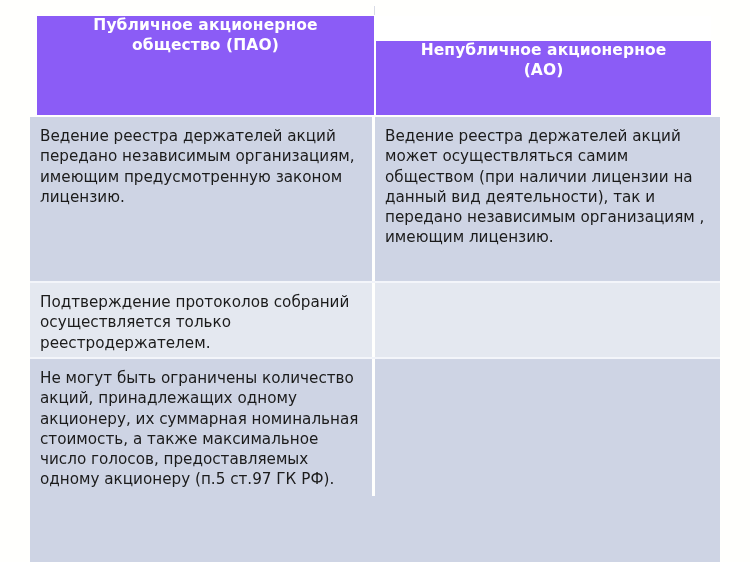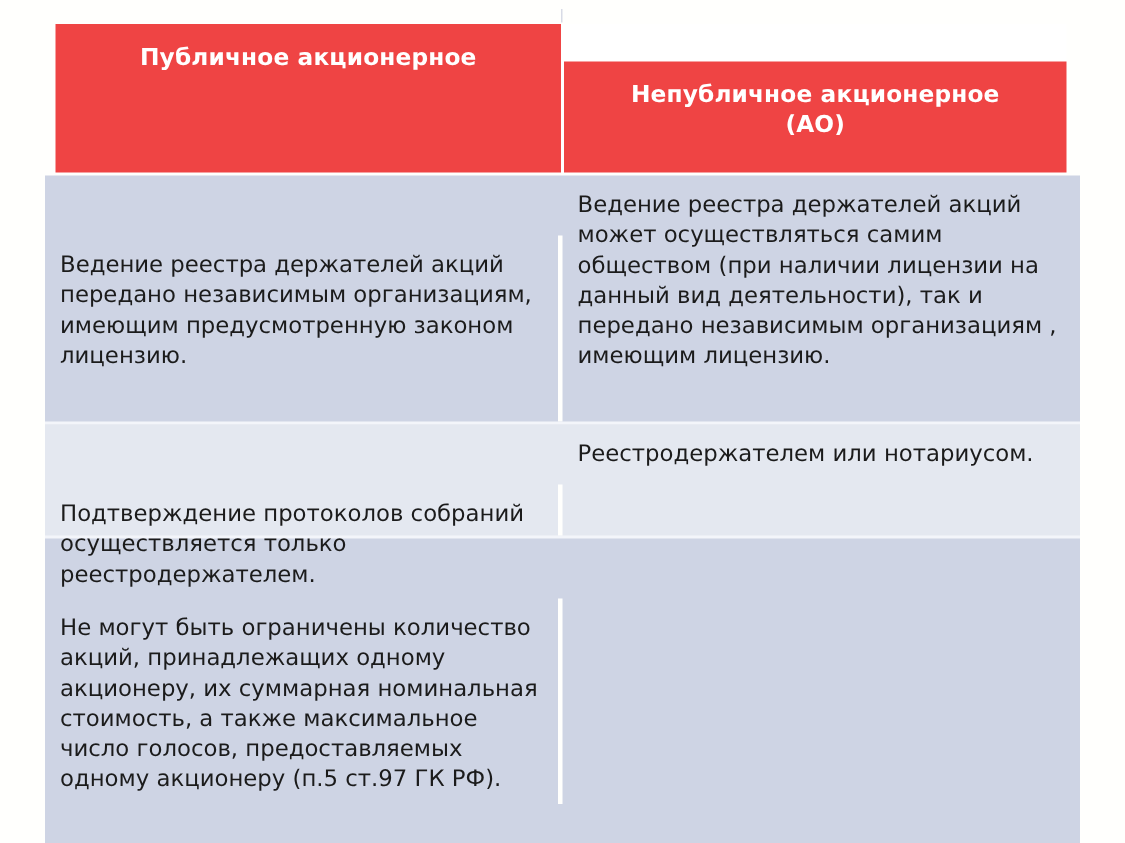--- a/index.html
+++ b/index.html
@@ -26,30 +26,29 @@
   .header-row {
     position: absolute;
     left: 37px;
     top: 16px;
     width: 674px;
     height: 99px;
     display: flex;
     background: #ffffff;
   }
   .header-cell {
-    background: #ef4444;
+    background: #8b5cf6;
     color: #ffffff;
     font-weight: bold;
     font-size: 15.5px;
     line-height: 1.27;
     text-align: center;
     display: flex;
     flex-direction: column;
     align-items: center;
-    padding-top: 13px;
     box-sizing: border-box;
     letter-spacing: 0.1px;
   }
   .header-cell.left  { width: 337px; }
   .header-cell.right { width: 335px; margin-left: 2px; margin-top: 25px; }
   .header-cell span { display: block; }
 
   
   .body-grid {
     position: absolute;
@@ -70,21 +69,20 @@
   .cell {
     box-sizing: border-box;
     padding: 9px 12px 6px 10px;
     font-size: 15.2px;
     line-height: 1.335;
     color: #1b1b1b;
   }
   .cell.left  {
     width: 345px;
     border-right: 3px solid #fffffd;
-    margin-top: 40px;
   }
   .cell.right { width: 345px; }
 
   
   .row.r1 { border-bottom: 2px solid #f3f5fa; }
   .row.r2 { border-bottom: 2px solid #f3f5fa; }
 
   .cell p {
     margin: 0;
   }
@@ -102,20 +100,21 @@
 </head>
 <body>
 
 <div class="page">
 
   <div class="top-tick"></div>
 
   <div class="header-row">
     <div class="header-cell left">
       <span>Публичное акционерное</span>
+      <span>общество (ПАО)</span>
     </div>
     <div class="header-cell right">
       <span>Непубличное акционерное</span>
       <span>(АО)</span>
     </div>
   </div>
 
   <div class="body-grid">
 
     <div class="row r1">
@@ -124,23 +123,20 @@
       </div>
       <div class="cell right">
         <p>Ведение реестра держателей акций может осуществляться самим обществом (при наличии лицензии на данный вид деятельности), так и передано независимым организациям , имеющим лицензию.</p>
       </div>
     </div>
 
     <div class="row r2">
       <div class="cell left">
         <p>Подтверждение протоколов собраний осуществляется только реестродержателем.</p>
       </div>
-      <div class="cell right">
-        <p>Реестродержателем или нотариусом.</p>
-      </div>
     </div>
 
     <div class="row r3">
       <div class="cell left">
         <p>Не могут быть ограничены количество акций, принадлежащих одному акционеру, их суммарная номинальная стоимость, а также максимальное число голосов, предоставляемых одному акционеру (п.5 ст.97 ГК РФ).</p>
       </div>
     </div>
 
   </div>
 </div>

